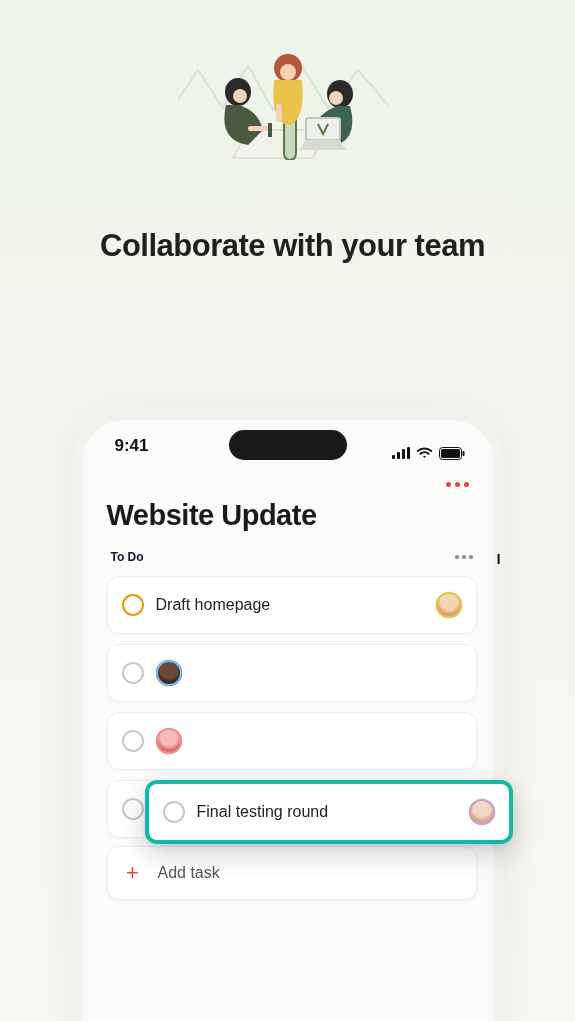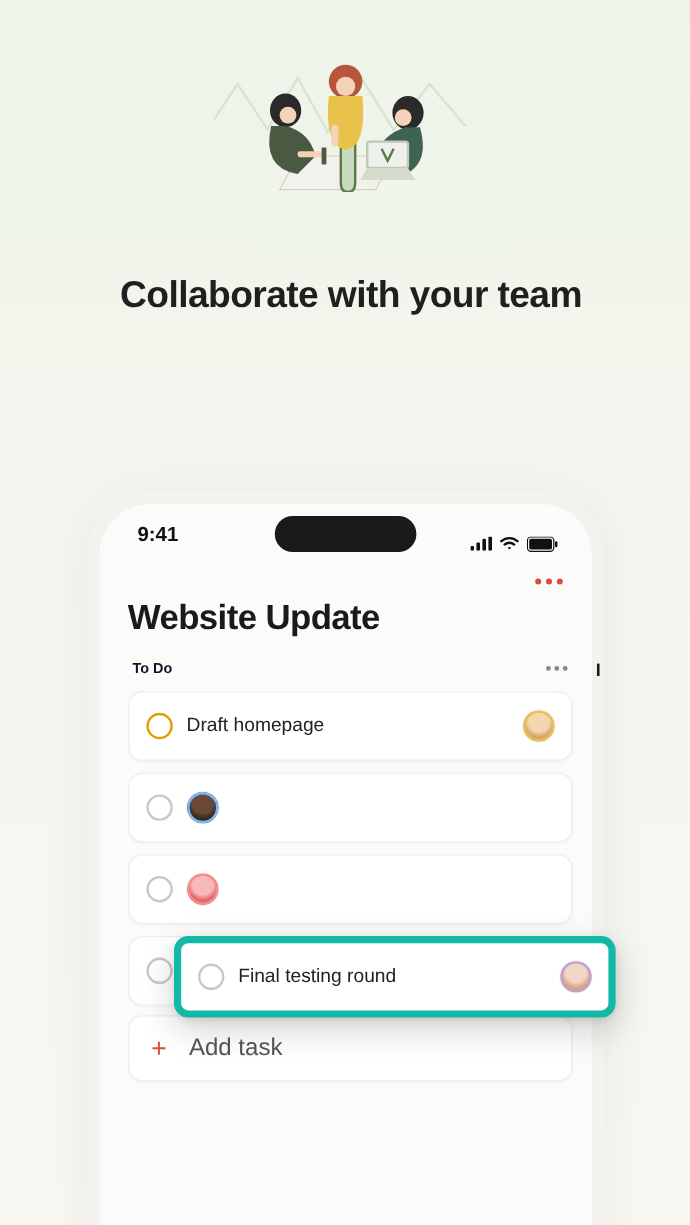--- a/index.html
+++ b/index.html
@@ -142,21 +142,21 @@
     flex-shrink: 0;
     box-shadow: 0 0 0 1px rgba(0,0,0,0.05) inset;
   }
 
   .floating-card {
     position: absolute;
     left: 38px;
     right: -36px;
     top: 0;
     background: #fff;
-    border: 6px solid #14b8a6;
+    border: 4px solid #14b8a6;
     border-radius: 12px;
     padding: 15px 14px;
     display: flex;
     align-items: center;
     gap: 12px;
     box-shadow: 0 10px 28px rgba(0,0,0,0.18), 0 2px 6px rgba(0,0,0,0.08);
     z-index: 5;
   }
 
   .overlap-row { position: relative; height: 56px; }
@@ -173,21 +173,21 @@
     margin-top: 10px;
   }
   .plus-icon {
     color: #dc4c3e;
     font-size: 22px;
     font-weight: 400;
     line-height: 1;
     width: 22px;
     text-align: center;
   }
-  .add-task-label { font-size: 20px; color: #555; }
+  .add-task-label { font-size: 16px; color: #555; }
 </style>
 </head>
 <body>
 
 <div class="hero-illustration">
   <svg viewBox="0 0 220 130">
 
     <polyline points="0,70 20,40 45,78 70,35 95,80 120,30 150,78 180,40 210,75" fill="none" stroke="#d9e4d2" stroke-width="2"></polyline>
 
     <polygon points="70,100 150,100 135,128 55,128" fill="#f3f1eb" stroke="#d6d0c0" stroke-width="1"></polygon>

